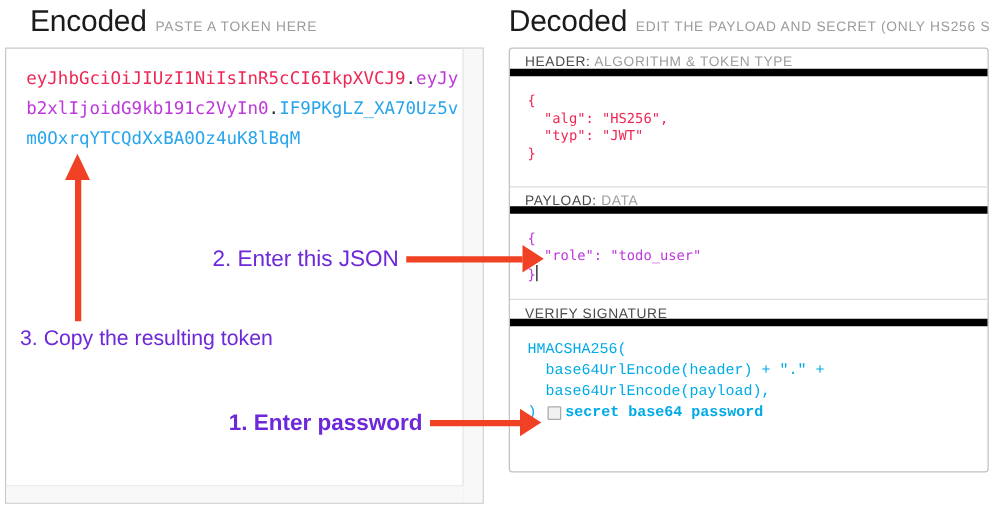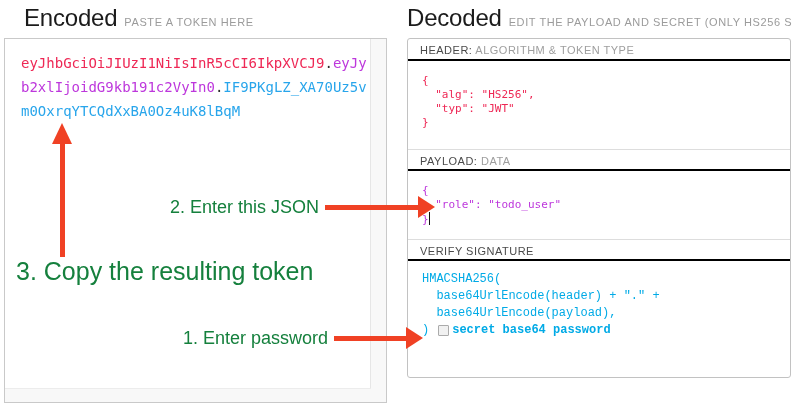--- a/index.html
+++ b/index.html
@@ -24,21 +24,21 @@
   .tok-dot{color:#2a2a2a;}
   .vscroll{position:absolute;top:0;right:0;bottom:0;width:15px;
            background:#f8f8f8;border-left:1px solid #e6e6e6;}
   .hscroll{position:absolute;left:0;right:15px;bottom:0;height:13px;
            background:#f8f8f8;border-top:1px solid #ececec;}
 
   
   .decoded-panel{position:absolute;left:407px;top:38px;width:384px;height:340px;
           border:1px solid #c2c2c2;border-radius:3px;background:#fff;box-sizing:border-box;}
   .sec-bar{height:22px;padding:5px 12px 0;box-sizing:border-box;
-           font-size:11px;letter-spacing:.5px;border-bottom:2px solid #000000;
+           font-size:11px;letter-spacing:.5px;border-bottom:6px solid #000000;
            white-space:nowrap;}
   .sec-bar .strong{color:#4a4a4a;} .sec-bar .light{color:#9e9e9e;}
   .sec-bar.mid{border-top:1px solid #ddd;}
   .code{font-family:"DejaVu Sans Mono",monospace;font-size:11px;line-height:14px;
         padding:13px 14px;margin:0;box-sizing:border-box;white-space:pre;}
   #header-code{height:88px;color:#ee2855;}
   #payload-code{height:68px;color:#bd37dc;}
   .caret{display:inline-block;width:0;height:13px;border-left:1px solid #111;
          vertical-align:-2px;}
   .verify-code{padding:10px 14px;color:#00aae6;}
@@ -47,35 +47,35 @@
   .input-line{margin:2px 0 3px 13px;}
   .secret-input{width:118px;height:15px;border:1px solid #b5b5b5;border-radius:2px;
          font-family:"DejaVu Sans Mono",monospace;font-size:11px;color:#00aae6;
          padding:1px 4px;outline:none;}
   .close-line{display:flex;align-items:center;}
   .checkbox{display:inline-block;width:9px;height:9px;background:#f1f1f1;
          border:1px solid #ababab;border-radius:1px;margin:0 3px 0 9px;}
   .cb-label{font-weight:bold;}
 
   
-  .anno{position:absolute;color:#15803d;z-index:5;text-align:center;}
+  .anno{position:absolute;color:#6d28d9;z-index:5;text-align:center;}
   .anno-row{display:flex;align-items:center;}
   .anno-text{font-size:18px;line-height:22px;white-space:nowrap;}
-  .anno-text.big3{font-size:25px;}
+  .anno-text.big3{font-size:17px;}
   .shaft-h{height:5px;background:#f04124;margin-left:6px;}
   .head-right{width:0;height:0;border-top:11px solid transparent;
          border-bottom:11px solid transparent;border-left:17px solid #f04124;}
   #arrow-up-head{position:absolute;left:52px;top:123px;width:0;height:0;z-index:5;
          border-left:10px solid transparent;border-right:10px solid transparent;
          border-bottom:21px solid #f04124;}
   #arrow-up-shaft{position:absolute;left:60px;top:142px;width:5px;height:115px;
          background:#f04124;z-index:5;}
   #anno-step3{left:16px;top:260px;}
   #anno-step2{left:170px;top:196px;}
-  #anno-step1{left:183px;top:327px;}
+  #anno-step1{left:183px;top:327px;font-weight:bold;}
   #anno-step2 .shaft-h{width:93px;}
   #anno-step1 .shaft-h{width:72px;}
 </style>
 </head>
 <body>
 
 <div class="pane-title" id="encoded-title">
   <span class="big">Encoded</span><span class="sub">PASTE A TOKEN HERE</span>
 </div>
 

